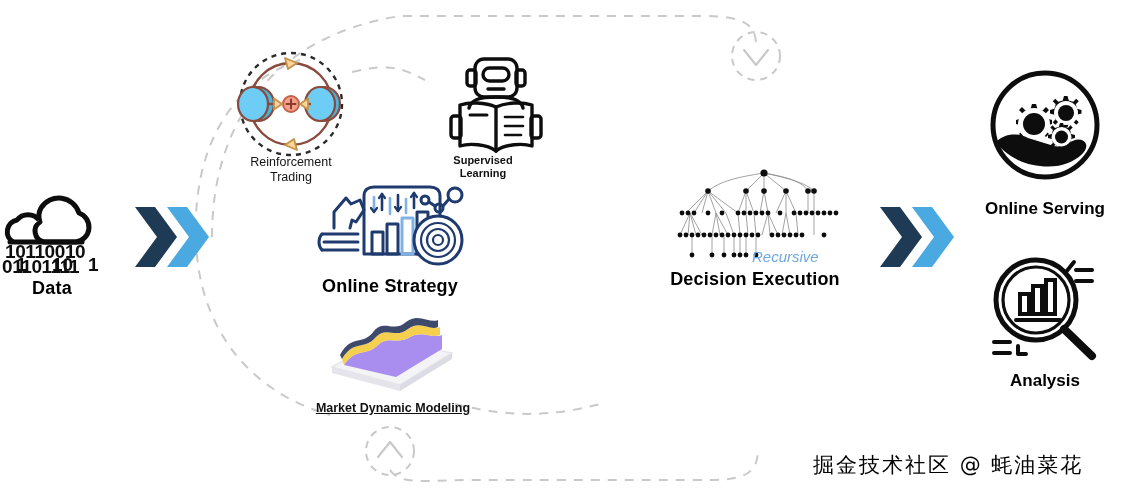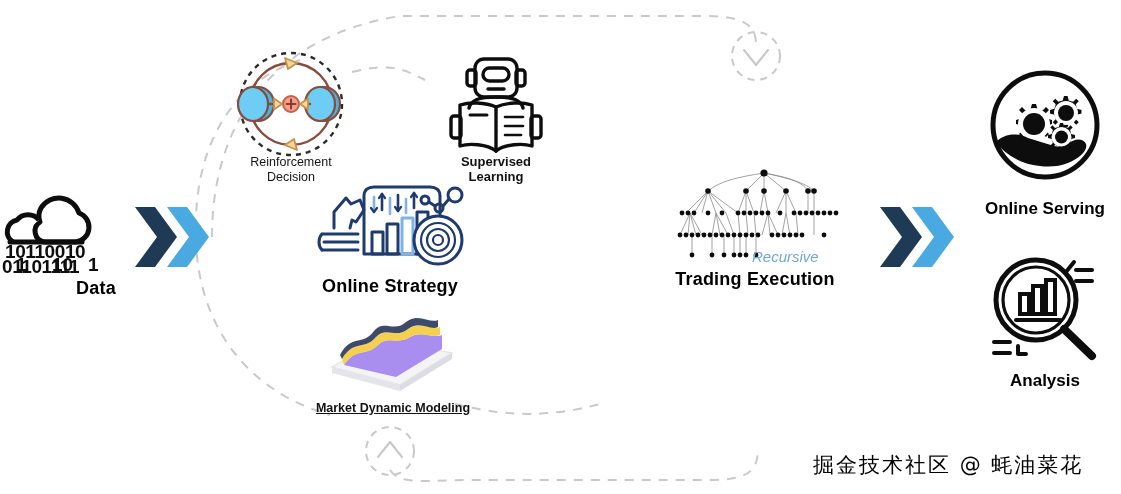--- a/index.html
+++ b/index.html
@@ -98,21 +98,21 @@
     <line x1="6" y1="60" x2="78" y2="60" stroke="#0d0d0d" stroke-width="5" stroke-linecap="round"></line>
 
     <text x="1" y="76" font-family="'Liberation Sans', sans-serif" font-size="19" font-weight="bold" fill="#0d0d0d" letter-spacing="-0.4">10110010</text>
     <text x="-2" y="91" font-family="'Liberation Sans', sans-serif" font-size="19" font-weight="bold" fill="#0d0d0d" letter-spacing="-0.4">01101111</text>
   </svg>
   <svg class="abs" style="left:4px; top:252px;" width="104" height="26">
     <text x="12" y="19" font-family="'Liberation Sans', sans-serif" font-size="19" font-weight="bold" fill="#0d0d0d">1</text>
     <text x="48" y="19" font-family="'Liberation Sans', sans-serif" font-size="19" font-weight="bold" fill="#0d0d0d">10</text>
     <text x="84" y="19" font-family="'Liberation Sans', sans-serif" font-size="19" font-weight="bold" fill="#0d0d0d">1</text>
   </svg>
-  <div class="label lbl-big" style="left:0px; top:278px; width:104px;margin-left:44px;">Data</div>
+  <div class="label lbl-big" style="left:0px; top:278px; width:104px;">Data</div>
 
   <svg class="abs" style="left:133px; top:203px;" width="80" height="68" viewBox="0 0 80 68">
     <path d="M 2 4 L 22 4 L 44 34 L 22 64 L 2 64 L 24 34 Z" fill="#1f3a54"></path>
     <path d="M 34 4 L 54 4 L 76 34 L 54 64 L 34 64 L 56 34 Z" fill="#4aa9e0"></path>
   </svg>
 
   <svg class="abs" style="left:228px; top:50px;" width="126" height="108" viewBox="0 0 126 108">
 
     <circle cx="63" cy="54" r="51" fill="none" stroke="#2b2b2b" stroke-width="2.4" stroke-dasharray="5 5"></circle>
 
@@ -131,21 +131,21 @@
     <path d="M 63 49.5 L 63 58.5 M 58.5 54 L 67.5 54" stroke="#8a3d2c" stroke-width="2" stroke-linecap="round"></path>
 
     <path d="M 54 54 L 46 48.5 L 46 59.5 Z" fill="#fbd49a" stroke="#c4924a" stroke-width="1.8" stroke-linejoin="round"></path>
     <path d="M 72 54 L 80 48.5 L 80 59.5 Z" fill="#fbd49a" stroke="#c4924a" stroke-width="1.8" stroke-linejoin="round"></path>
 
     <path d="M 69 13 L 57 8 L 60 19 Z" fill="#fbd49a" stroke="#c4924a" stroke-width="1.8" stroke-linejoin="round"></path>
 
     <path d="M 57 95 L 69 100 L 66 89 Z" fill="#fbd49a" stroke="#c4924a" stroke-width="1.8" stroke-linejoin="round"></path>
   </svg>
   <div class="label lbl-sm" style="left:228px; top:155px; width:126px;">Reinforcement
-Decision</div>
+Trading</div>
 
   <svg class="abs" style="left:443px; top:50px;" width="106" height="106" viewBox="0 0 106 106">
     <g fill="none" stroke="#0d0d0d" stroke-width="3.4" stroke-linejoin="round" stroke-linecap="round">
 
       <rect x="32" y="9" width="42" height="38" rx="9"></rect>
       <rect x="40" y="18" width="26" height="13" rx="6.5"></rect>
       <line x1="45" y1="39" x2="61" y2="39"></line>
 
       <rect x="24" y="20" width="9" height="16" rx="3"></rect>
       <rect x="73" y="20" width="9" height="16" rx="3"></rect>
@@ -160,21 +160,21 @@
 
       <rect x="8" y="66" width="10" height="22" rx="3"></rect>
       <rect x="88" y="66" width="10" height="22" rx="3"></rect>
 
       <line x1="27" y1="65" x2="44" y2="65" stroke-width="3"></line>
       <line x1="62" y1="67" x2="80" y2="67" stroke-width="2.6"></line>
       <line x1="62" y1="76" x2="80" y2="76" stroke-width="2.6"></line>
       <line x1="62" y1="85" x2="78" y2="85" stroke-width="2.6"></line>
     </g>
   </svg>
-  <div class="label lbl-xs" style="left:440px; top:154px; width:112px; font-size:13px;">Supervised
+  <div class="label lbl-xs" style="left:427px; top:154px; width:112px; font-size:11px;">Supervised
 Learning</div>
 
   <svg class="abs" style="left:312px; top:182px;" width="158" height="98" viewBox="0 0 158 98">
     <g fill="none" stroke="#1f3a6e" stroke-width="3" stroke-linejoin="round" stroke-linecap="round">
 
       <path d="M 22 46 L 22 30 L 34 16 L 39 22 L 48 18 L 52 28 L 44 40 L 40 38 L 38 46"></path>
 
       <path d="M 10 52 L 46 52"></path>
       <path d="M 12 60 L 46 60"></path>
       <path d="M 10 68 L 46 68"></path>
@@ -317,21 +317,21 @@
       <circle cx="24" cy="90" r="2.4"></circle>
         <circle cx="44" cy="90" r="2.4"></circle>
         <circle cx="56" cy="90" r="2.4"></circle>
       <circle cx="66" cy="90" r="2.4"></circle>
         <circle cx="72" cy="90" r="2.4"></circle>
         <circle cx="78" cy="90" r="2.4"></circle>
       <circle cx="88" cy="90" r="2.4"></circle>
     </g>
   </svg>
   <div class="recursive" style="left:752px; top:248px;">Recursive</div>
-  <div class="label lbl-big" style="left:645px; top:269px; width:220px;">Trading Execution</div>
+  <div class="label lbl-big" style="left:645px; top:269px; width:220px;">Decision Execution</div>
 
   <svg class="abs" style="left:878px; top:203px;" width="80" height="68" viewBox="0 0 80 68">
     <path d="M 2 4 L 22 4 L 44 34 L 22 64 L 2 64 L 24 34 Z" fill="#1f3a54"></path>
     <path d="M 34 4 L 54 4 L 76 34 L 54 64 L 34 64 L 56 34 Z" fill="#4aa9e0"></path>
   </svg>
 
   <svg class="abs" style="left:988px; top:68px;" width="114" height="114" viewBox="0 0 114 114">
     <circle cx="57" cy="57" r="52" fill="none" stroke="#0d0d0d" stroke-width="5"></circle>
 
     <g fill="#0d0d0d">

